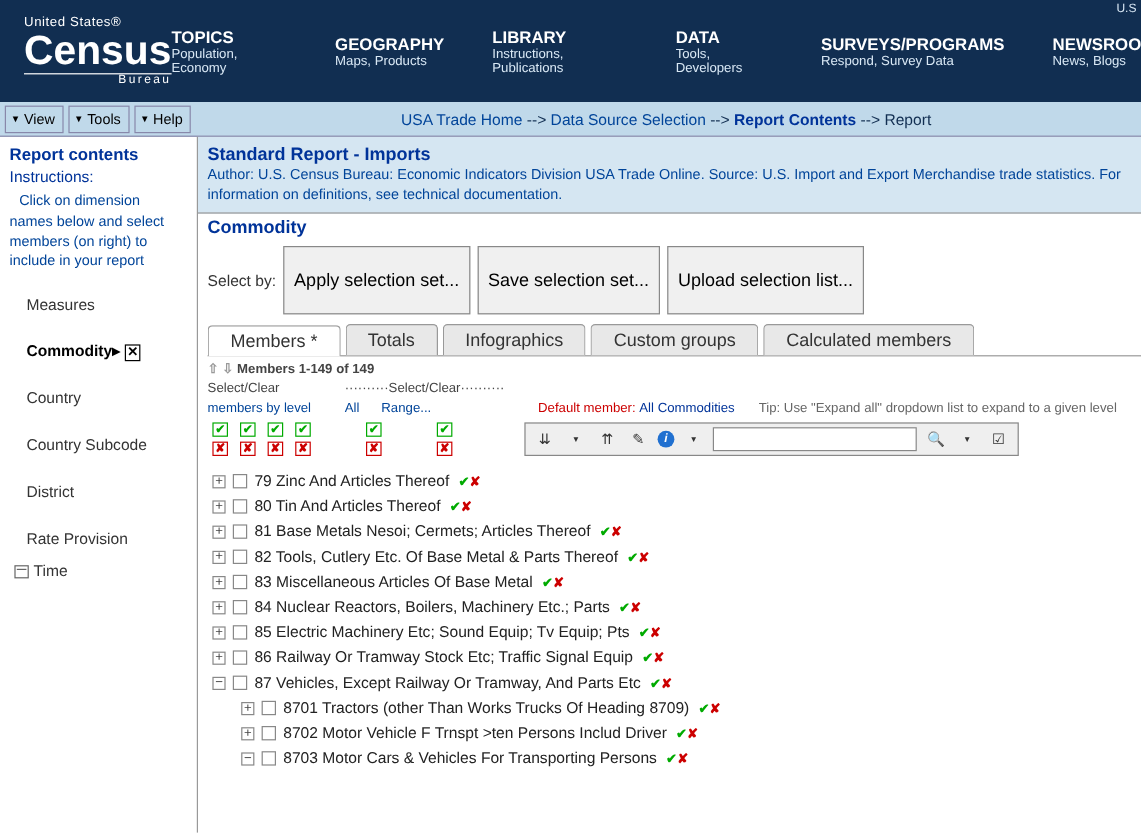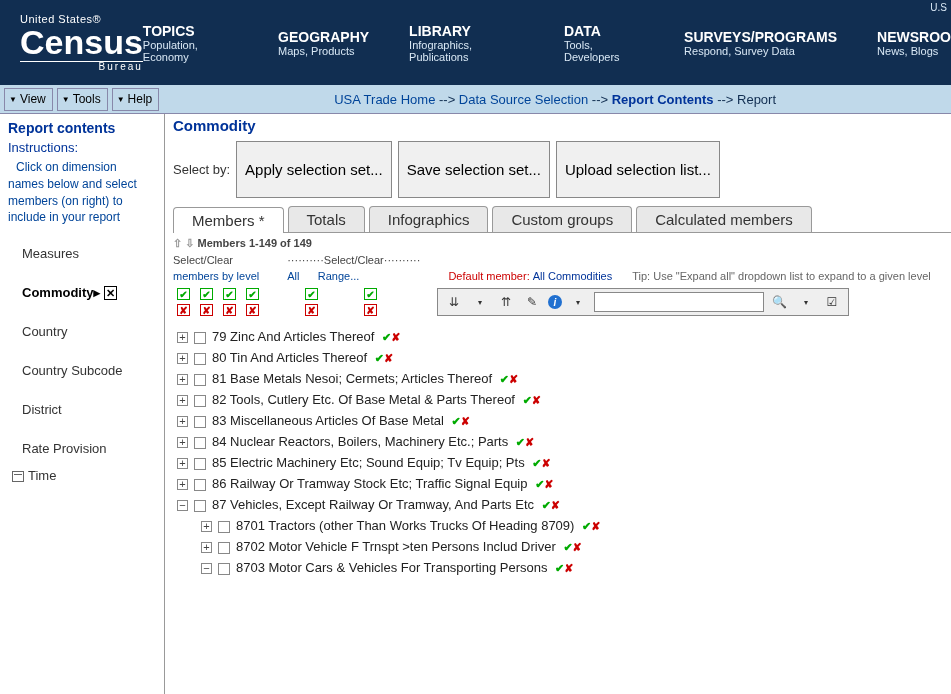--- a/index.html
+++ b/index.html
@@ -103,21 +103,21 @@
       <div class="nav-item">
         <div class="t">TOPICS</div>
         <div class="s">Population, Economy</div>
       </div>
       <div class="nav-item">
         <div class="t">GEOGRAPHY</div>
         <div class="s">Maps, Products</div>
       </div>
       <div class="nav-item">
         <div class="t">LIBRARY</div>
-        <div class="s">Infographics, Publications</div>
+        <div class="s">Instructions, Publications</div>
       </div>
       <div class="nav-item">
         <div class="t">DATA</div>
         <div class="s">Tools, Developers</div>
       </div>
       <div class="nav-item">
         <div class="t">SURVEYS/PROGRAMS</div>
         <div class="s">Respond, Survey Data</div>
       </div>
       <div class="nav-item">
@@ -151,20 +151,24 @@
         <li class="sel">Commodity<span>▸</span><span class="ic">✕</span></li>
         <li>Country</li>
         <li>Country Subcode</li>
         <li>District</li>
         <li>Rate Provision</li>
       </ul>
     <div class="time"><span class="cal"></span><span>Time</span></div>
   </div>
 
   <div class="main">
+    <div class="rhd">
+      <h2>Standard Report - Imports</h2>
+      <p>Author: U.S. Census Bureau: Economic Indicators Division USA Trade Online. Source: U.S. Import and Export Merchandise trade statistics. For information on definitions, see technical documentation.</p>
+    </div>
     <div class="dim">Commodity</div>
     <div class="selbar">
       <span>Select by:</span>
       <button>Apply selection set...</button>
       <button>Save selection set...</button>
       <button>Upload selection list...</button>
     </div>
     <div class="tabs" id="tabs">
         <div class="tab on">Members *</div>
         <div class="tab">Totals</div>

